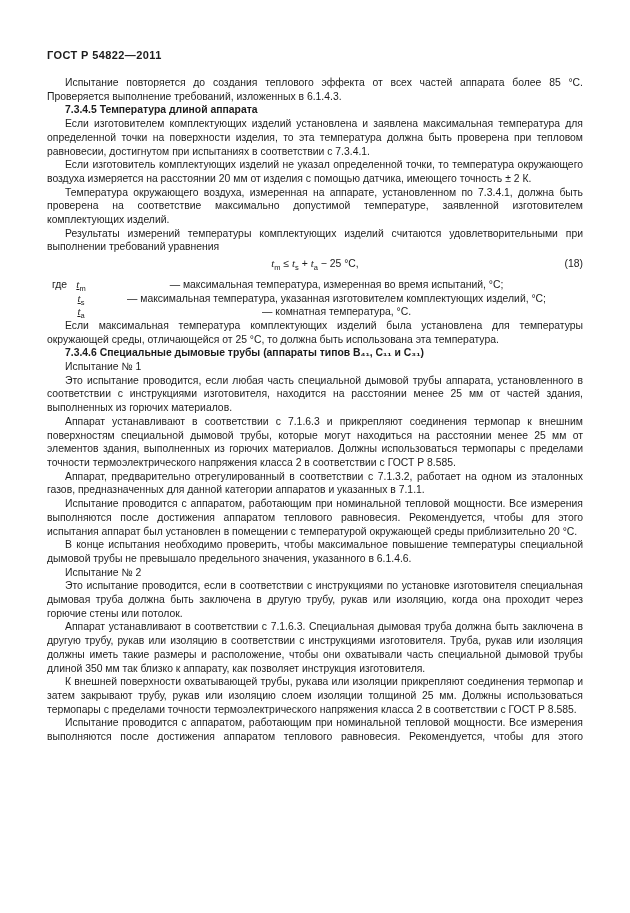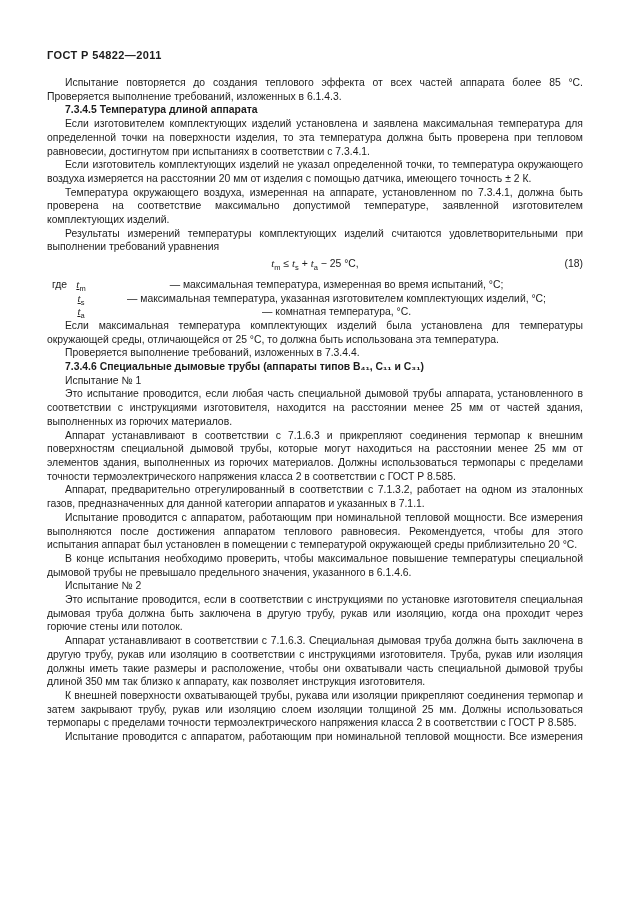--- a/index.html
+++ b/index.html
@@ -119,21 +119,20 @@
         <span class="where-text">— максимальная температура, указанная изготовителем комплектующих изделий, °С;</span>
       </div>
       <div class="where-row">
         <span class="where-intro"></span>
         <span class="where-var"><i>t</i><sub>a</sub></span>
         <span class="where-text">— комнатная температура, °С.</span>
       </div>
     </div>
 
     <p class="para">Если максимальная температура комплектующих изделий была установлена для температуры окружающей среды, отличающейся от 25 °С, то должна быть использована эта температура.</p>
-    <p class="para">Проверяется выполнение требований, изложенных в 7.3.4.4.</p>
 
     <p class="para heading">7.3.4.6 Специальные дымовые трубы (аппараты типов B₄₁, C₁₁ и C₃₁)</p>
 
     <p class="para">Испытание № 1</p>
     <p class="para">Это испытание проводится, если любая часть специальной дымовой трубы аппарата, установленного в соответствии с инструкциями изготовителя, находится на расстоянии менее 25 мм от частей здания, выполненных из горючих материалов.</p>
     <p class="para">Аппарат устанавливают в соответствии с 7.1.6.3 и прикрепляют соединения термопар к внешним поверхностям специальной дымовой трубы, которые могут находиться на расстоянии менее 25 мм от элементов здания, выполненных из горючих материалов. Должны использоваться термопары с пределами точности термоэлектрического напряжения класса 2 в соответствии с ГОСТ Р 8.585.</p>
     <p class="para">Аппарат, предварительно отрегулированный в соответствии с 7.1.3.2, работает на одном из эталонных газов, предназначенных для данной категории аппаратов и указанных в 7.1.1.</p>
     <p class="para">Испытание проводится с аппаратом, работающим при номинальной тепловой мощности. Все измерения выполняются после достижения аппаратом теплового равновесия. Рекомендуется, чтобы для этого испытания аппарат был установлен в помещении с температурой окружающей среды приблизительно 20 °С.</p>
     <p class="para">В конце испытания необходимо проверить, чтобы максимальное повышение температуры специальной дымовой трубы не превышало предельного значения, указанного в 6.1.4.6.</p>
 

